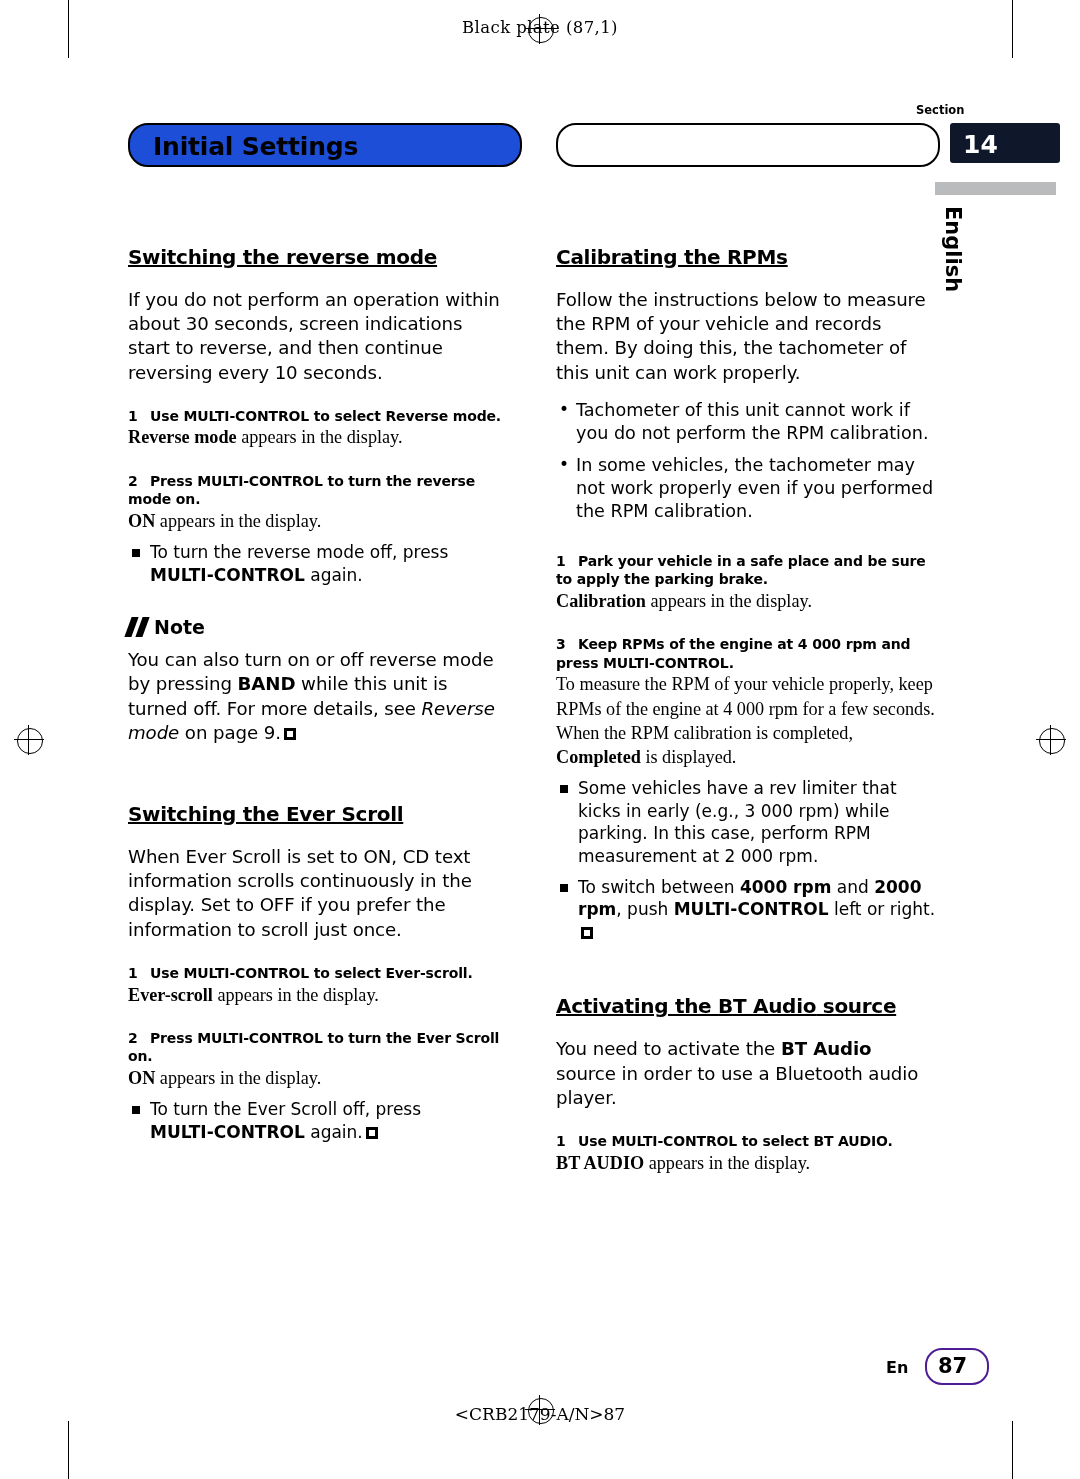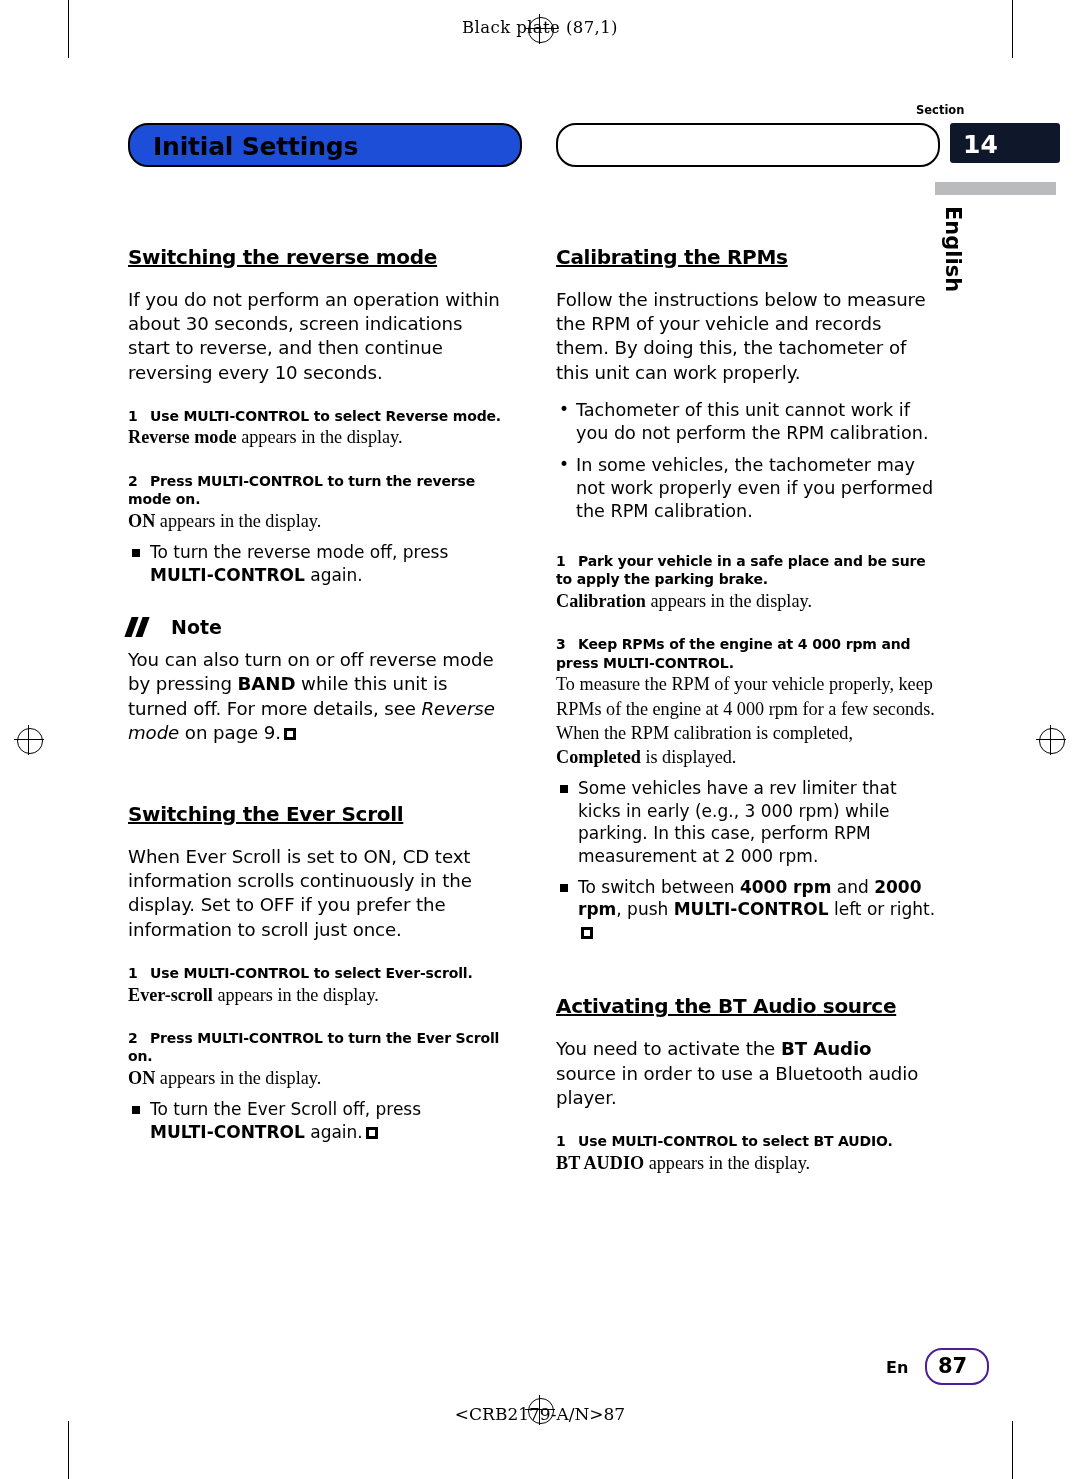--- a/index.html
+++ b/index.html
@@ -89,21 +89,21 @@
   .dot:before{
     content:"\2022";position:absolute;left:3px;top:-1px;font-size:17px;
   }
   .endmark{
     display:inline-block;width:12px;height:12px;background:#000;position:relative;top:1px;margin-left:3px;
   }
   .endmark:after{
     content:"";position:absolute;left:3px;top:3px;width:6px;height:6px;background:#fff;
   }
   .note-head{
-    display:flex;align-items:center;gap:17px;margin:30px 0 10px 0;
+    display:flex;align-items:center;gap:0;margin:30px 0 10px 0;
   }
   .note-icon{
     width:26px;height:20px;position:relative;
   }
   .note-icon i{
     position:absolute;top:0;width:7px;height:20px;background:#000;
     transform:skewX(-20deg);
   }
   .note-icon i:nth-child(1){left:0;}
   .note-icon i:nth-child(2){left:11px;}

